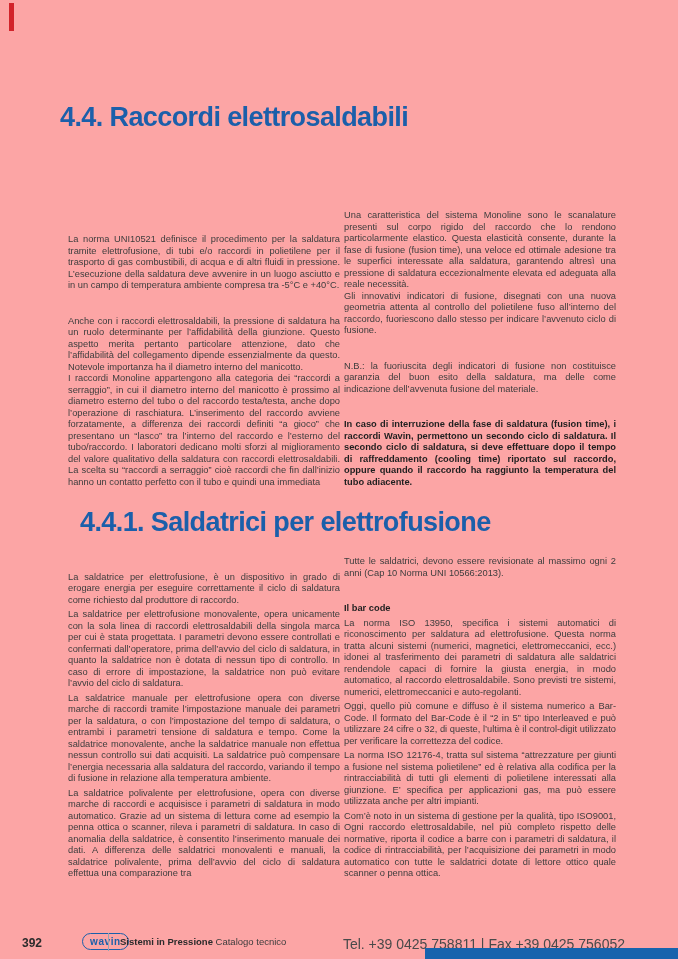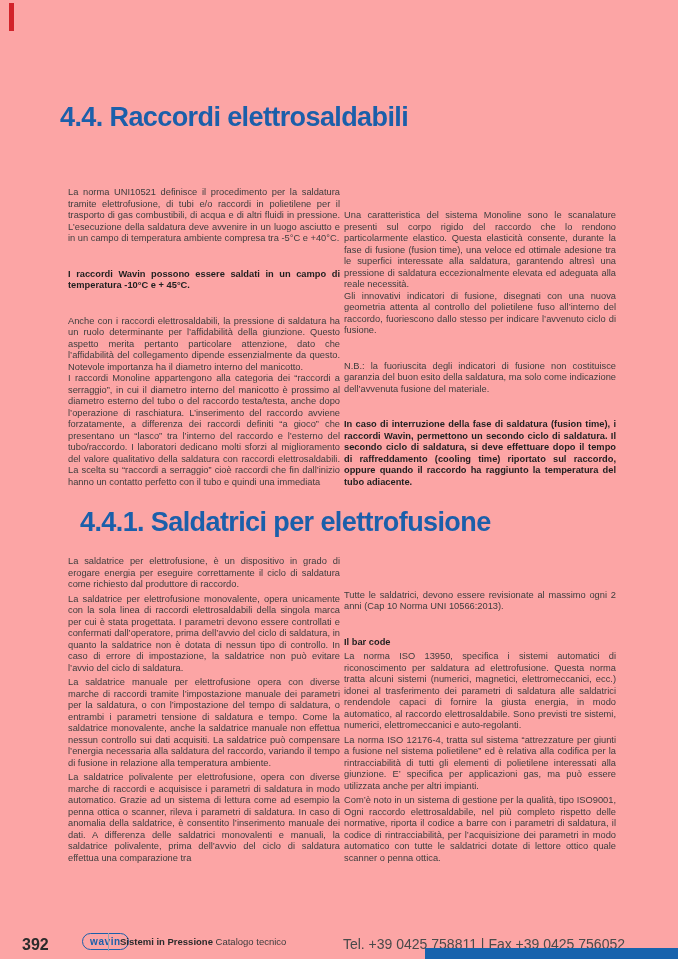--- a/index.html
+++ b/index.html
@@ -19,21 +19,21 @@
   .cols.c2{top:556px;}
   .col{width:272px;flex:0 0 272px;}
   .para{
     margin:0;font-size:9.3px;line-height:11.5px;text-align:justify;
     color:#3d3d3d;
   }
   .para.s2{margin-bottom:3px;}
   .para.gap{margin-top:24px;}
   .para.bold{font-weight:bold;color:#1f1f1f;}
   .footer{position:absolute;left:0;top:933px;width:678px;height:20px;font-size:9.5px;}
-  .pageno{position:absolute;left:22px;top:3px;font-weight:bold;font-size:16px;color:#2b2b2b;}
+  .pageno{position:absolute;left:22px;top:3px;font-weight:bold;font-size:12px;color:#2b2b2b;}
   .wavin-logo{
     position:absolute;left:59px;top:0px;display:inline-block;
     border:1.5px solid #1b5faa;border-radius:10px;padding:1.5px 7px 2.5px 7px;
     color:#1b5faa;font-weight:bold;font-size:10px;letter-spacing:0.6px;line-height:11px;margin-left:23px;
   }
   .fdiv{position:absolute;left:108px;top:0px;width:1px;height:18px;background:#97a4b2;}
   .ftitle{position:absolute;left:120px;top:3px;color:#2b2b2b;font-size:9.5px;white-space:nowrap;}
   .ftitle .rest{font-weight:normal;color:#3d3d3d;text-align:right;}
   .fcontact{position:absolute;right:53px;top:3px;color:#4a4a4a;font-size:14px;white-space:nowrap;}
   .bottom-bar{position:absolute;left:425px;right:0;top:948px;height:11px;background:#1763ad;}
@@ -43,45 +43,45 @@
 
 <div class="page">
 
   <div class="bleed-red"></div>
 
   <h1 class="title t1">4.4. Raccordi elettrosaldabili</h1>
 
   <div class="cols c1">
     <div class="col">
       <p class="para">La norma UNI10521 definisce il procedimento per la saldatura tramite elettrofusione, di tubi e/o raccordi in polietilene per il trasporto di gas combustibili, di acqua e di altri fluidi in pressione. L’esecuzione della saldatura deve avvenire in un luogo asciutto e in un campo di temperatura ambiente compresa tra -5°C e +40°C.</p>
-      <p class="para bold gap">I raccordi Wavin possono essere saldati in un campo di temperatura -10°C e + 45°C.</p>
       <p class="para gap">Anche con i raccordi elettrosaldabili, la pressione di saldatura ha un ruolo determinante per l’affidabilità della giunzione. Questo aspetto merita pertanto particolare attenzione, dato che l’affidabilità del collegamento dipende essenzialmente da questo. Notevole importanza ha il diametro interno del manicotto.</p>
       <p class="para">I raccordi Monoline appartengono alla categoria dei “raccordi a serraggio”, in cui il diametro interno del manicotto è prossimo al diametro esterno del tubo o del raccordo testa/testa, anche dopo l’operazione di raschiatura. L’inserimento del raccordo avviene forzatamente, a differenza dei raccordi definiti “a gioco” che presentano un “lasco” tra l’interno del raccordo e l’esterno del tubo/raccordo. I laboratori dedicano molti sforzi al miglioramento del valore qualitativo della saldatura con raccordi elettrosaldabili. La scelta su “raccordi a serraggio” cioè raccordi che fin dall’inizio hanno un contatto perfetto con il tubo e quindi una immediata</p>
     </div>
     <div class="col">
       <p class="para gap">Una caratteristica del sistema Monoline sono le scanalature presenti sul corpo rigido del raccordo che lo rendono particolarmente elastico. Questa elasticità consente, durante la fase di fusione (fusion time), una veloce ed ottimale adesione tra le superfici interessate alla saldatura, garantendo altresì una pressione di saldatura eccezionalmente elevata ed adeguata alla reale necessità.</p>
       <p class="para">Gli innovativi indicatori di fusione, disegnati con una nuova geometria attenta al controllo del polietilene fuso all’interno del raccordo, fuoriescono dallo stesso per indicare l’avvenuto ciclo di fusione.</p>
-      <p class="para gap">N.B.: la fuoriuscita degli indicatori di fusione non costituisce garanzia del buon esito della saldatura, ma solo come indicazione dell’avvenuta fusione del materiale.</p>
+      <p class="para gap">N.B.: la fuoriuscita degli indicatori di fusione non costituisce garanzia del buon esito della saldatura, ma delle come indicazione dell’avvenuta fusione del materiale.</p>
       <p class="para bold gap">In caso di interruzione della fase di saldatura (fusion time), i raccordi Wavin, permettono un secondo ciclo di saldatura. Il secondo ciclo di saldatura, si deve effettuare dopo il tempo di raffreddamento (cooling time) riportato sul raccordo, oppure quando il raccordo ha raggiunto la temperatura del tubo adiacente.</p>
     </div>
   </div>
 
   <h1 class="title t2">4.4.1. Saldatrici per elettrofusione</h1>
 
   <div class="cols c2">
     <div class="col">
       <p class="para s2">La saldatrice per elettrofusione, è un dispositivo in grado di erogare energia per eseguire correttamente il ciclo di saldatura come richiesto dal produttore di raccordo.</p>
       <p class="para s2">La saldatrice per elettrofusione monovalente, opera unicamente con la sola linea di raccordi elettrosaldabili della singola marca per cui è stata progettata. I parametri devono essere controllati e confermati dall’operatore, prima dell’avvio del ciclo di saldatura, in quanto la saldatrice non è dotata di nessun tipo di controllo. In caso di errore di impostazione, la saldatrice non può evitare l’avvio del ciclo di saldatura.</p>
       <p class="para s2">La saldatrice manuale per elettrofusione opera con diverse marche di raccordi tramite l’impostazione manuale dei parametri per la saldatura, o con l’impostazione del tempo di saldatura, o entrambi i parametri tensione di saldatura e tempo. Come la saldatrice monovalente, anche la saldatrice manuale non effettua nessun controllo sui dati acquisiti. La saldatrice può compensare l’energia necessaria alla saldatura del raccordo, variando il tempo di fusione in relazione alla temperatura ambiente.</p>
       <p class="para s2">La saldatrice polivalente per elettrofusione, opera con diverse marche di raccordi e acquisisce i parametri di saldatura in modo automatico. Grazie ad un sistema di lettura come ad esempio la penna ottica o scanner, rileva i parametri di saldatura. In caso di anomalia della saldatrice, è consentito l’inserimento manuale dei dati. A differenza delle saldatrici monovalenti e manuali, la saldatrice polivalente, prima dell’avvio del ciclo di saldatura effettua una comparazione tra</p>
     </div>
     <div class="col">
       <p class="para s2">Tutte le saldatrici, devono essere revisionate al massimo ogni 2 anni (Cap 10 Norma UNI 10566:2013).</p>
       <p class="para bold gap s2">Il bar code</p>
       <p class="para s2">La norma ISO 13950, specifica i sistemi automatici di riconoscimento per saldatura ad elettrofusione. Questa norma tratta alcuni sistemi (numerici, magnetici, elettromeccanici, ecc.) idonei al trasferimento dei parametri di saldatura alle saldatrici rendendole capaci di fornire la giusta energia, in modo automatico, al raccordo elettrosaldabile. Sono previsti tre sistemi, numerici, elettromeccanici e auto-regolanti.</p>
+      <p class="para s2">Oggi, quello più comune e diffuso è il sistema numerico a Bar-Code. Il formato del Bar-Code è il “2 in 5” tipo Interleaved e può utilizzare 24 cifre o 32, di queste, l’ultima è il control-digit utilizzato per verificare la correttezza del codice.</p>
       <p class="para s2">La norma ISO 12176-4, tratta sul sistema “attrezzature per giunti a fusione nel sistema polietilene” ed è relativa alla codifica per la rintracciabilità di tutti gli elementi di polietilene interessati alla giunzione. E’ specifica per applicazioni gas, ma può essere utilizzata anche per altri impianti.</p>
       <p class="para s2">Com’è noto in un sistema di gestione per la qualità, tipo ISO9001, Ogni raccordo elettrosaldabile, nel più completo rispetto delle normative, riporta il codice a barre con i parametri di saldatura, il codice di rintracciabilità, per l’acquisizione dei parametri in modo automatico con tutte le saldatrici dotate di lettore ottico quale scanner o penna ottica.</p>
     </div>
   </div>
 
   <div class="footer">
     <span class="pageno">392</span>
     <span class="wavin-logo"><span>wavin</span></span>
     <span class="fdiv"></span>
     <span class="ftitle"><b>Sistemi in Pressione</b> <span class="rest">Catalogo tecnico</span></span>

